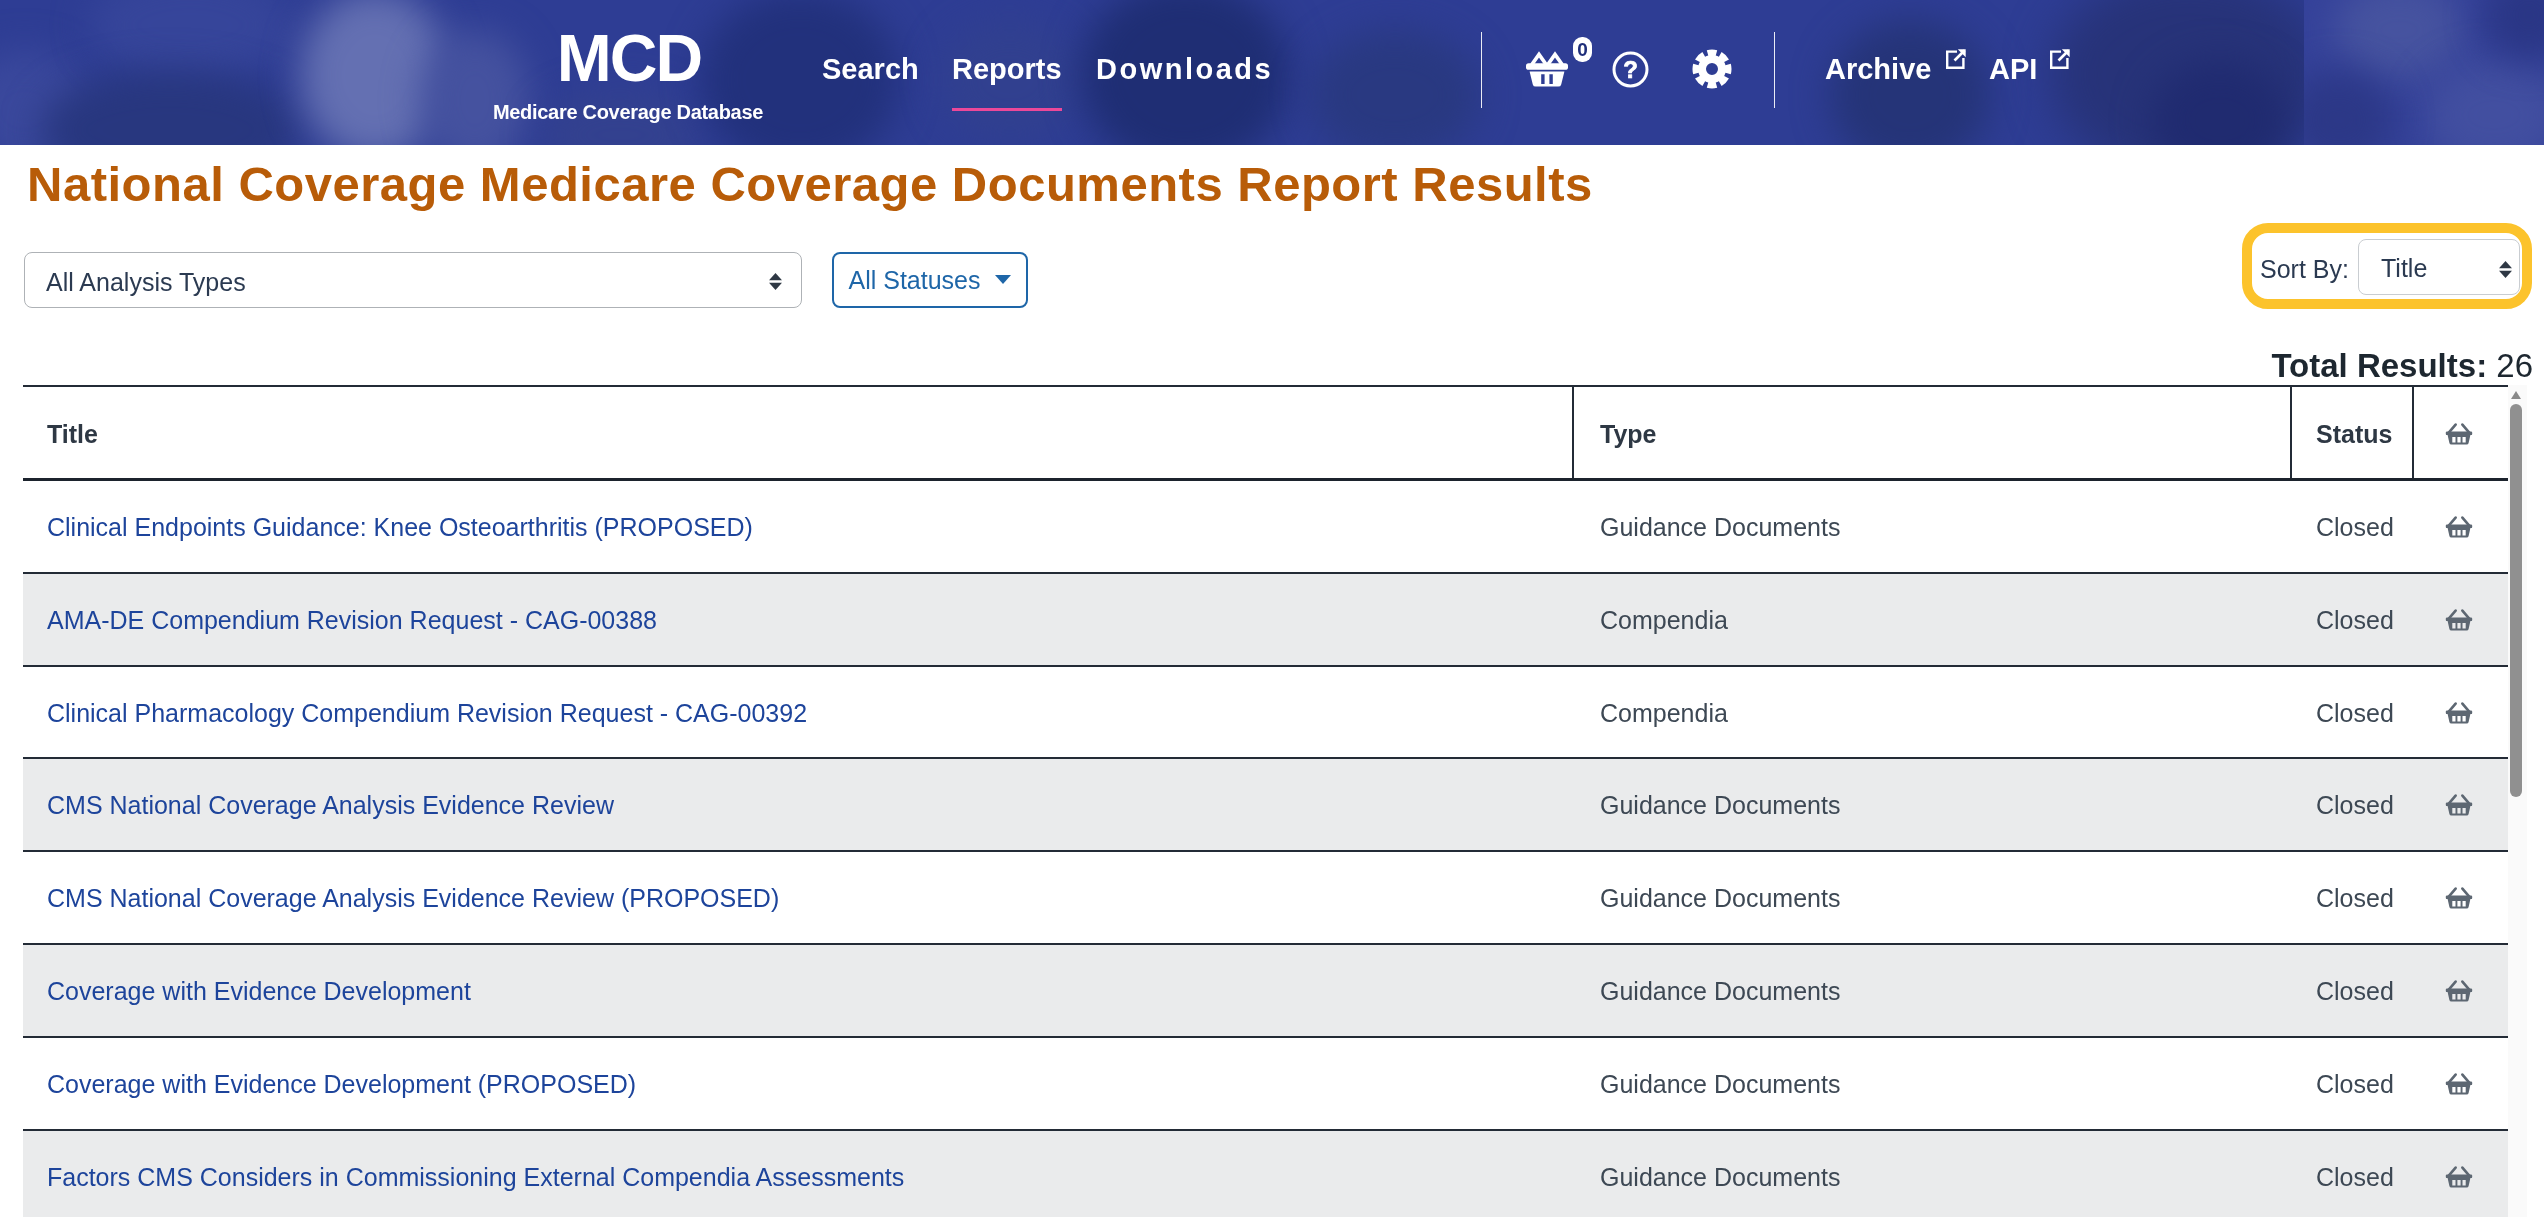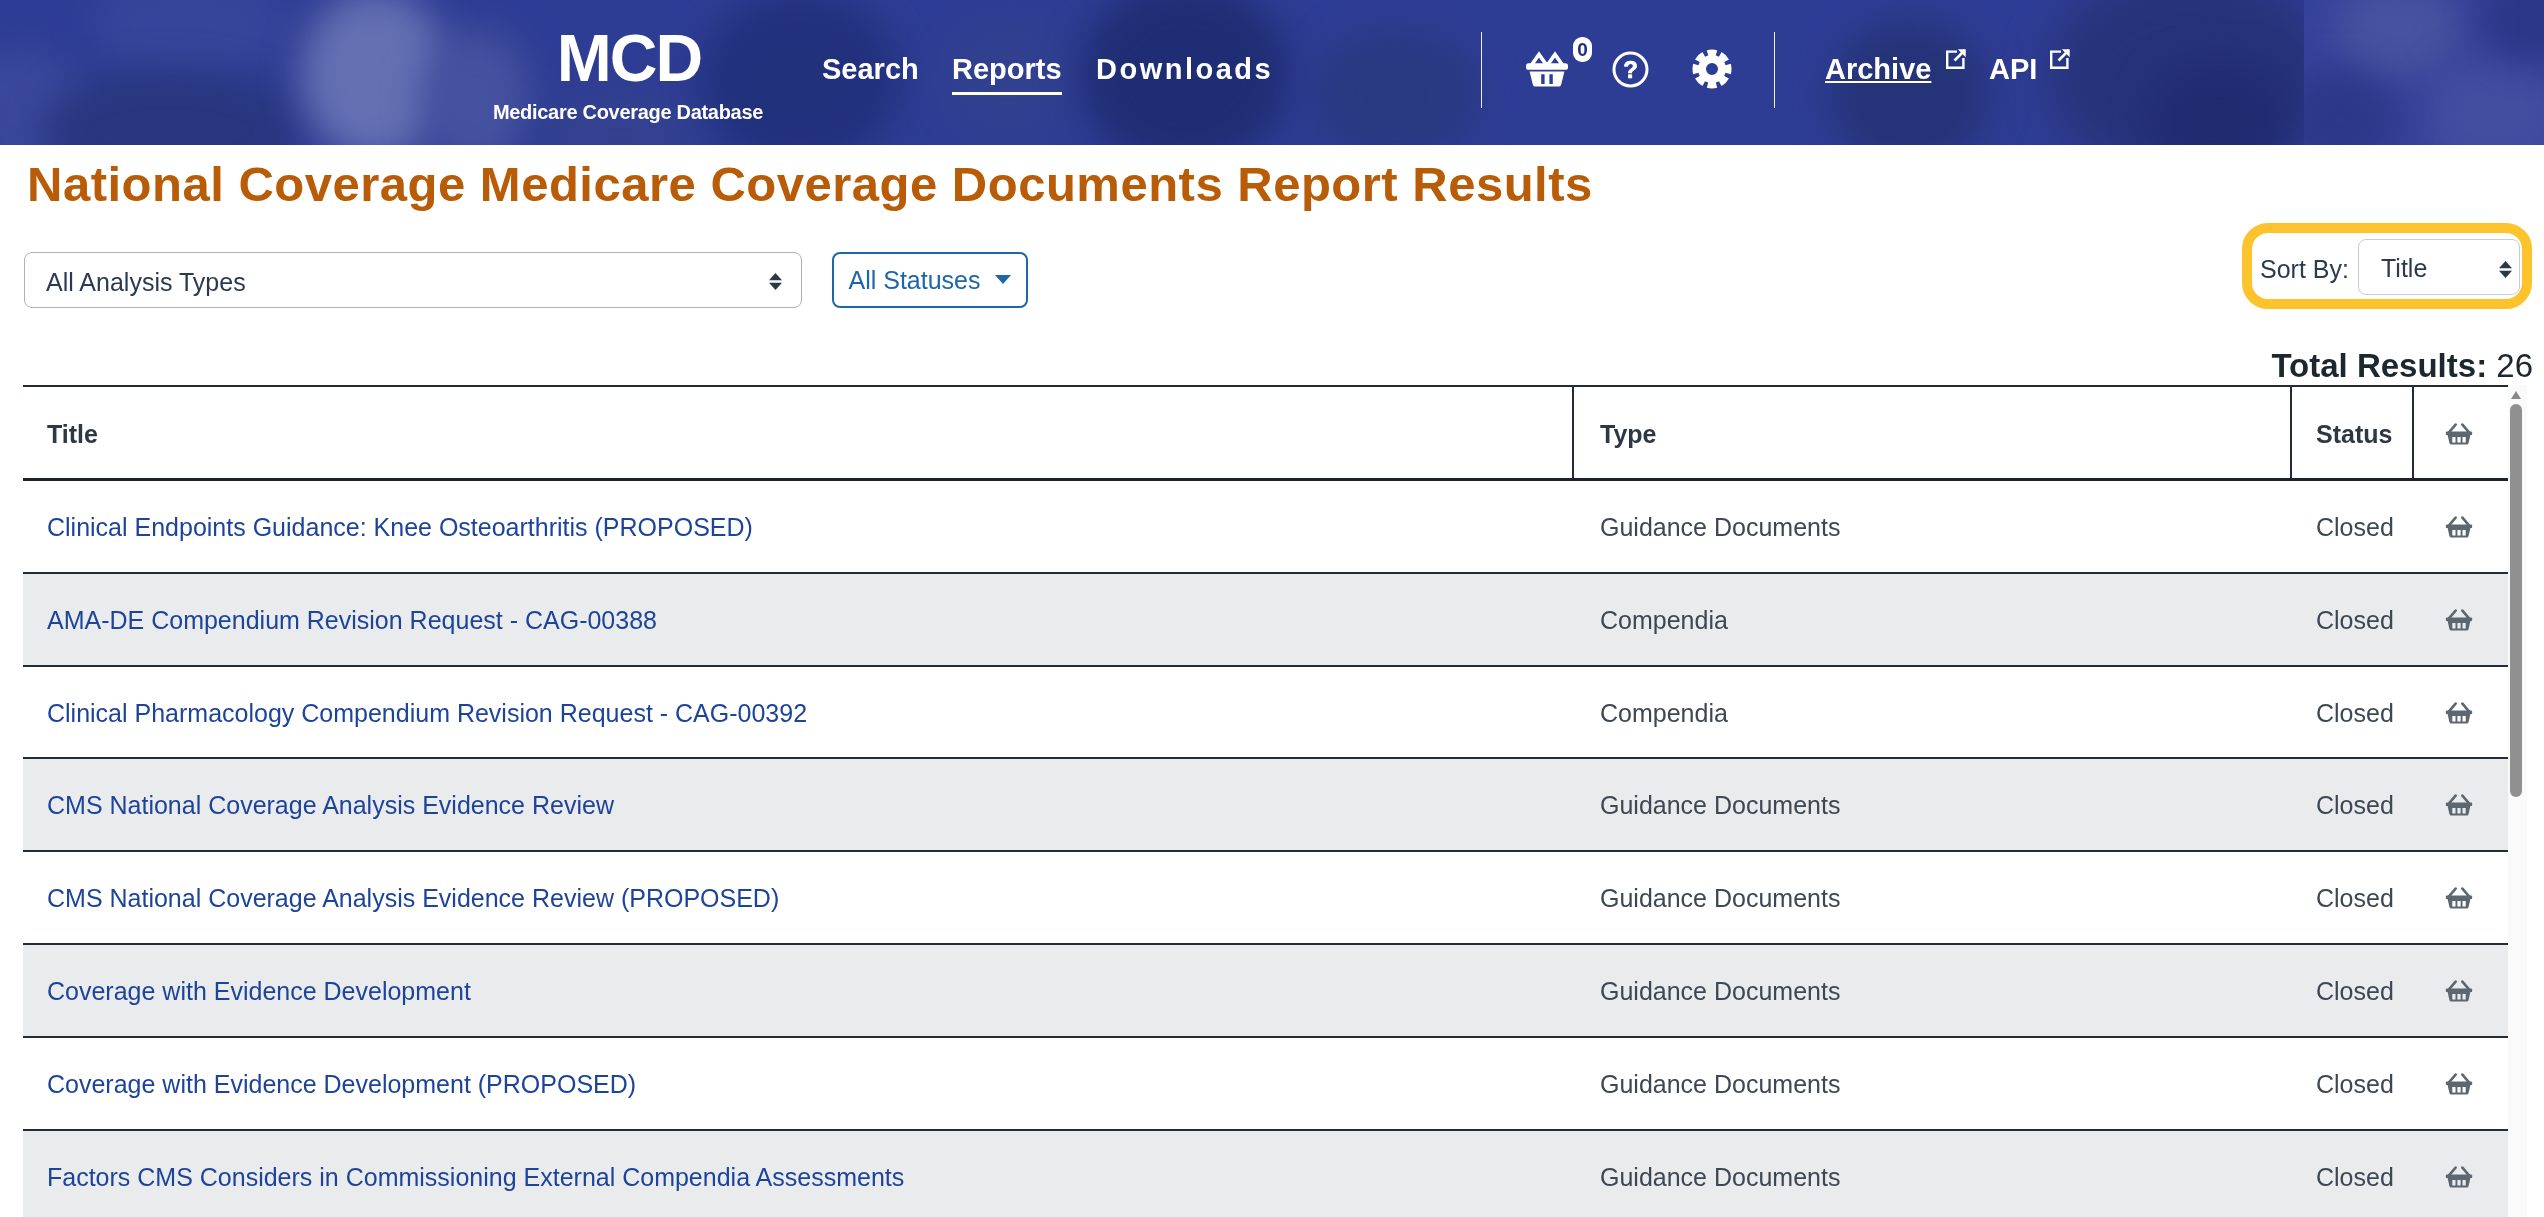--- a/index.html
+++ b/index.html
@@ -60,21 +60,21 @@
   <div style="position:absolute;left:2304px;top:0;width:240px;height:145px;background:#35429a;overflow:hidden;">
     <div class="blob" style="left:30px;top:-20px;width:130px;height:100px;background:#46539f;"></div>
     <div class="blob" style="left:120px;top:60px;width:140px;height:110px;background:#424fa0;"></div>
     <div class="blob" style="left:-20px;top:70px;width:110px;height:100px;background:#2c3887;"></div>
     <div class="blob" style="left:180px;top:-30px;width:90px;height:90px;background:#2a3685;"></div>
   </div>
 
   <div id="logoM">MCD</div>
   <div id="logoT">Medicare Coverage Database</div>
   <div class="nav" style="left:822px;">Search</div>
-  <div class="nav" style="left:952px;border-bottom:3px solid #ffffff;padding-bottom:6px;">Reports</div>
+  <div class="nav" style="left:952px;border-bottom:3px solid #ec4899;padding-bottom:22px;">Reports</div>
   <div class="nav" style="left:1096px;letter-spacing:2.5px;">Downloads</div>
   <div class="vline" style="left:1481px;"></div>
 
   <svg class="abs" style="left:1525px;top:51px;" width="44" height="37" viewBox="0 0 44 37">
     <path d="M7.2,13 L14,3.4 L20.8,13" fill="none" stroke="#fff" stroke-width="3.7" stroke-linecap="round"></path>
     <path d="M23.2,13 L30,3.4 L36.8,13" fill="none" stroke="#fff" stroke-width="3.7" stroke-linecap="round"></path>
     <rect x="1" y="12.2" width="42" height="6.6" rx="2.6" fill="#fff"></rect>
     <path fill-rule="evenodd" fill="#fff" d="M4.6,20.6 L39.4,20.6 L36.2,33.4 Q35.7,35.6 33.3,35.6 L10.7,35.6 Q8.3,35.6 7.8,33.4 Z
       M16.2,23.2 L19.6,23.2 L19.6,33 L16.2,33 Z  M24.4,23.2 L27.8,23.2 L27.8,33 L24.4,33 Z"></path>
   </svg>
@@ -84,21 +84,21 @@
     <circle cx="18.5" cy="18.5" r="16.5" fill="none" stroke="#fff" stroke-width="3"></circle>
     <text x="18.5" y="26.5" font-size="24" font-weight="bold" fill="#fff" stroke="#fff" stroke-width="0.7" text-anchor="middle" font-family="Liberation Sans, sans-serif">?</text>
   </svg>
 
   <svg class="abs" style="left:1692px;top:49px;" width="40" height="40" viewBox="0 0 40 40">
     <path fill="#fff" fill-rule="evenodd" d="M14.79,1.21 A19.5,19.5 0 0 1 25.21,1.21 L23.74,6.51 A14.0,14.0 0 0 1 26.89,7.82 L29.60,3.03 A19.5,19.5 0 0 1 36.97,10.40 L32.18,13.11 A14.0,14.0 0 0 1 33.49,16.26 L38.79,14.79 A19.5,19.5 0 0 1 38.79,25.21 L33.49,23.74 A14.0,14.0 0 0 1 32.18,26.89 L36.97,29.60 A19.5,19.5 0 0 1 29.60,36.97 L26.89,32.18 A14.0,14.0 0 0 1 23.74,33.49 L25.21,38.79 A19.5,19.5 0 0 1 14.79,38.79 L16.26,33.49 A14.0,14.0 0 0 1 13.11,32.18 L10.40,36.97 A19.5,19.5 0 0 1 3.03,29.60 L7.82,26.89 A14.0,14.0 0 0 1 6.51,23.74 L1.21,25.21 A19.5,19.5 0 0 1 1.21,14.79 L6.51,16.26 A14.0,14.0 0 0 1 7.82,13.11 L3.03,10.40 A19.5,19.5 0 0 1 10.40,3.03 L13.11,7.82 A14.0,14.0 0 0 1 16.26,6.51 Z M26.0,20 A6.0,6.0 0 1 0 14.0,20 A6.0,6.0 0 1 0 26.0,20 Z"></path>
   </svg>
 
   <div class="vline" style="left:1774px;"></div>
 
-  <div class="nav" style="left:1825px;text-decoration:underline;">Archive</div>
+  <div class="nav" style="left:1825px;">Archive</div>
   <svg class="abs" style="left:1945px;top:48px;" width="22" height="22" viewBox="0 0 22 22">
     <path d="M12,3.6 L2.2,3.6 L2.2,19.8 L18.4,19.8 L18.4,10" fill="none" stroke="#fff" stroke-width="2.4"></path>
     <path d="M9.5,12.5 L19.5,2.5" fill="none" stroke="#fff" stroke-width="2.6"></path>
     <polygon points="12.8,1.3 20.7,1.3 20.7,9.2" fill="#fff"></polygon>
   </svg>
   <div class="nav" style="left:1989px;">API</div>
   <svg class="abs" style="left:2049px;top:48px;" width="22" height="22" viewBox="0 0 22 22">
     <path d="M12,3.6 L2.2,3.6 L2.2,19.8 L18.4,19.8 L18.4,10" fill="none" stroke="#fff" stroke-width="2.4"></path>
     <path d="M9.5,12.5 L19.5,2.5" fill="none" stroke="#fff" stroke-width="2.6"></path>
     <polygon points="12.8,1.3 20.7,1.3 20.7,9.2" fill="#fff"></polygon>

